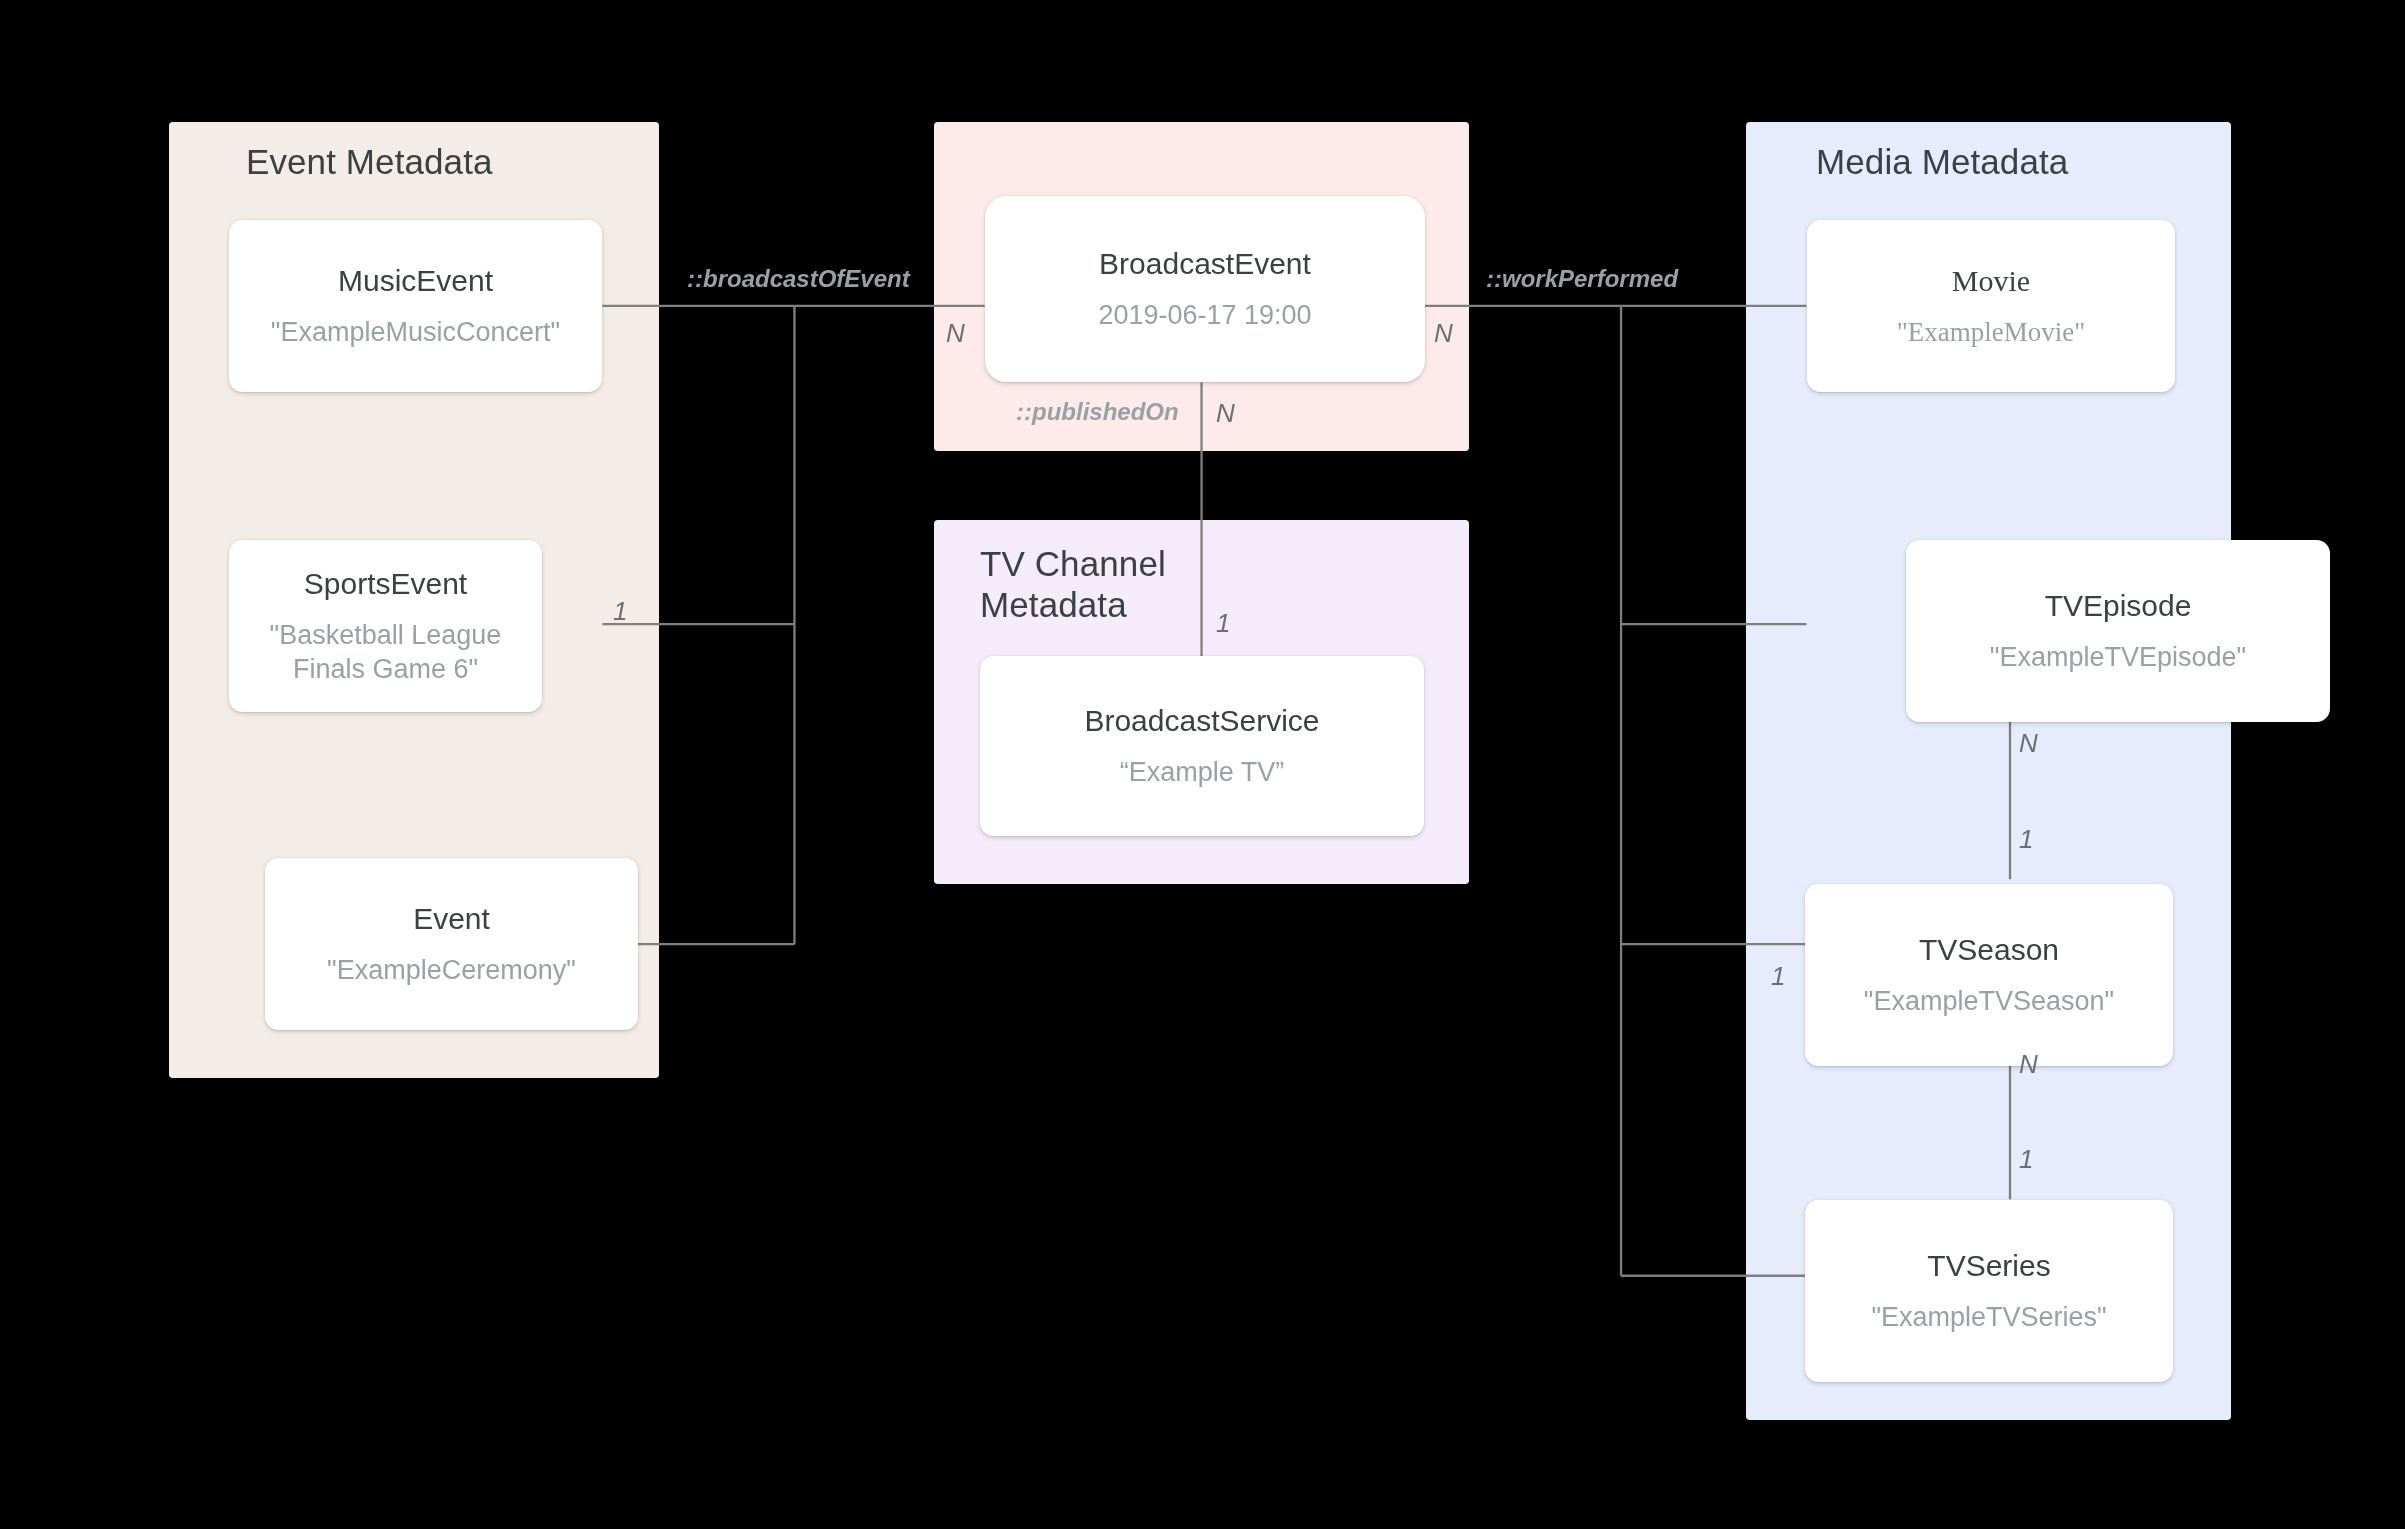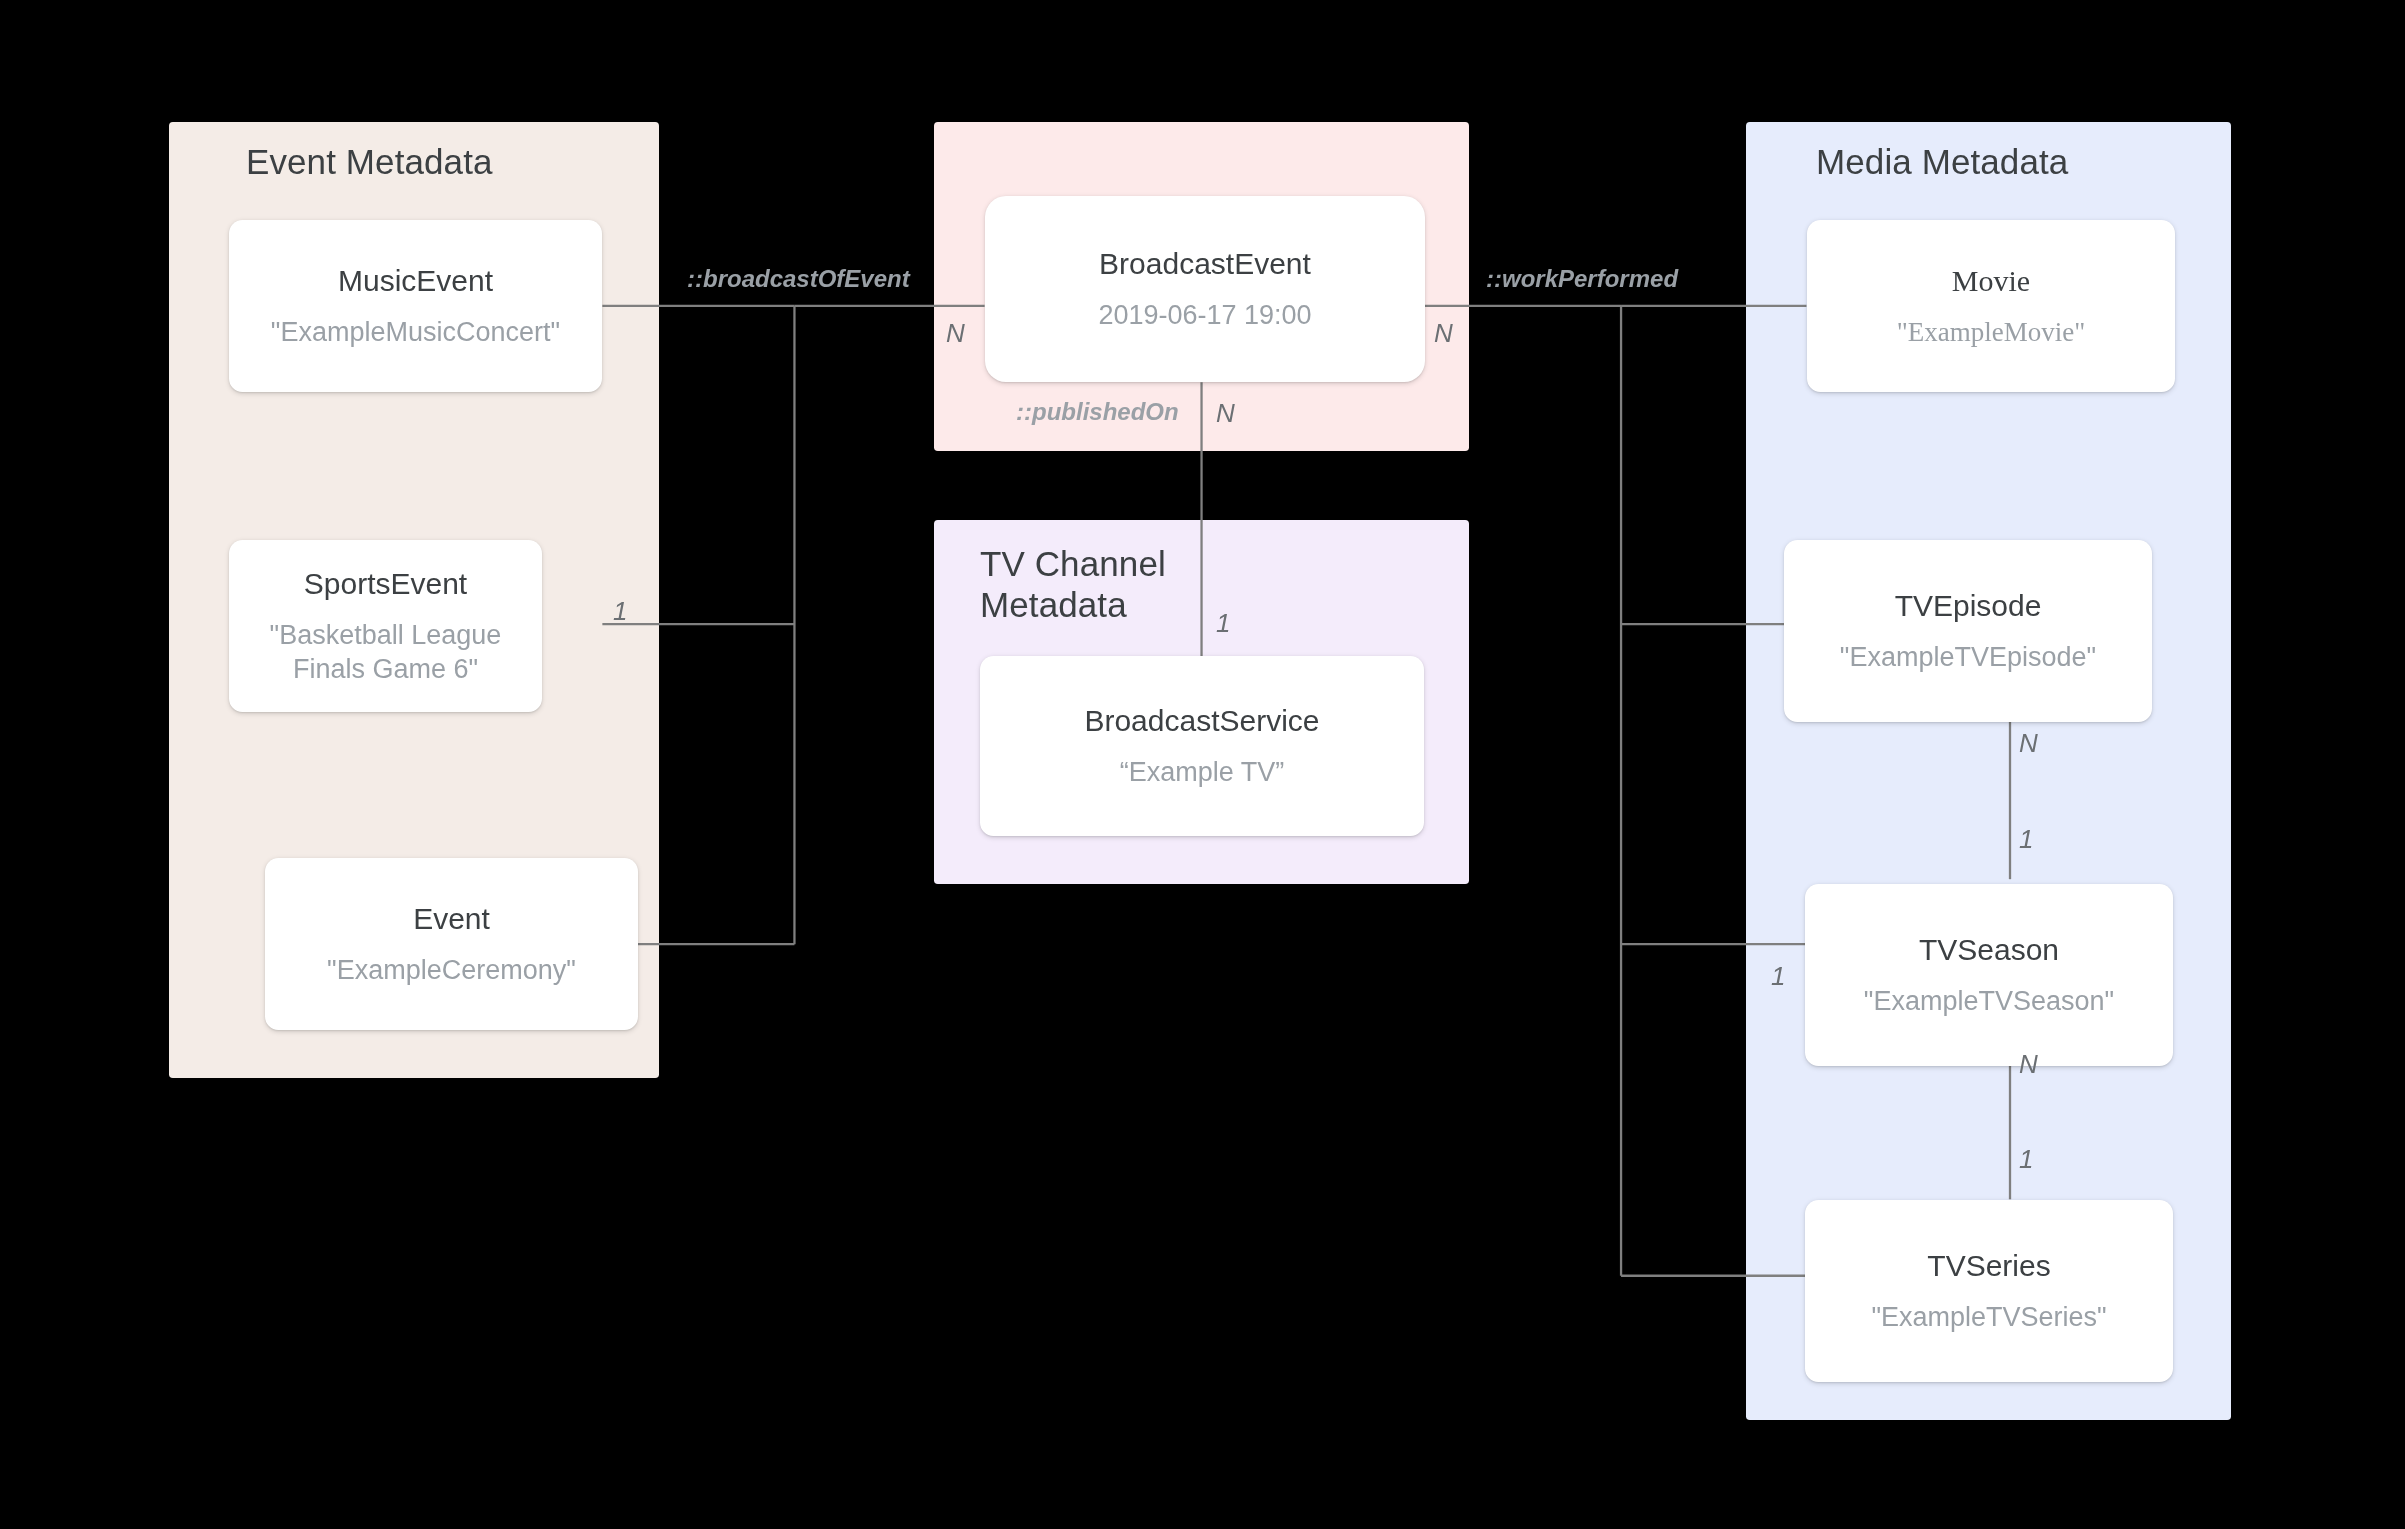--- a/index.html
+++ b/index.html
@@ -150,21 +150,21 @@
   <div class="card" style="left:980px; top:656px; width:444px; height:180px;">
     <div class="card-title">BroadcastService</div>
     <div class="card-value">“Example TV”</div>
   </div>
 
   <div class="card" style="left:1807px; top:220px; width:368px; height:172px;font-family:Liberation Serif, serif;">
     <div class="card-title">Movie</div>
     <div class="card-value">"ExampleMovie"</div>
   </div>
 
-  <div class="card" style="left:1784px; top:540px; width:368px; height:182px;">
+  <div class="card" style="left:1906px; top:540px; width:424px; height:182px;">
     <div class="card-title">TVEpisode</div>
     <div class="card-value">"ExampleTVEpisode"</div>
   </div>
 
   <div class="card" style="left:1805px; top:860px; width:368px; height:182px;margin-top:24px;">
     <div class="card-title">TVSeason</div>
     <div class="card-value">"ExampleTVSeason"</div>
   </div>
 
   <div class="card" style="left:1805px; top:1200px; width:368px; height:182px;">

